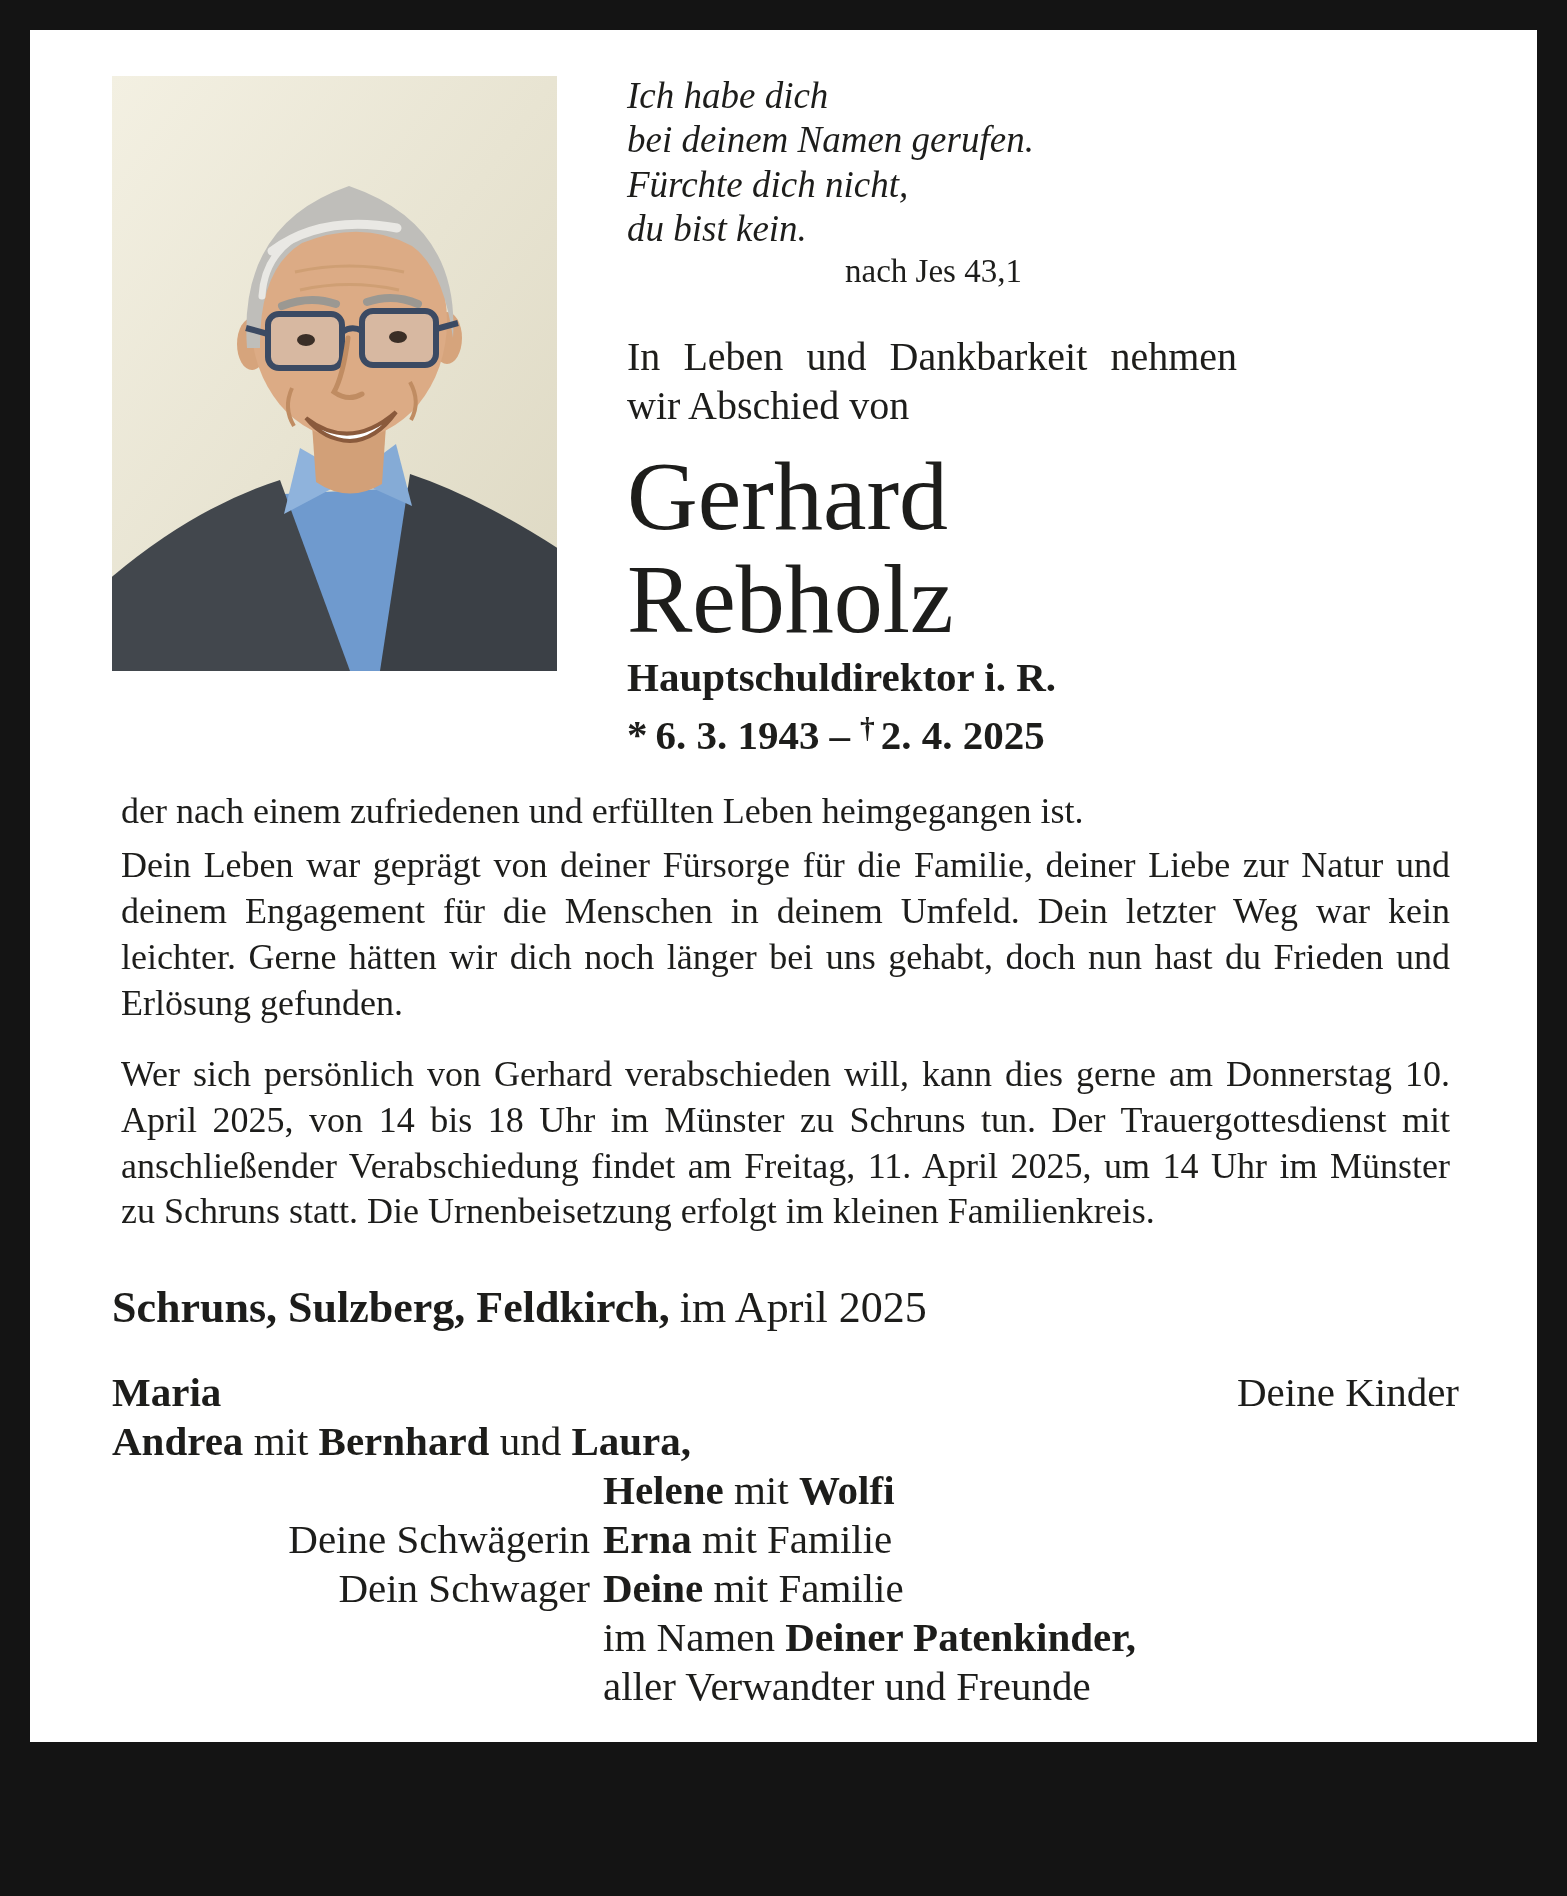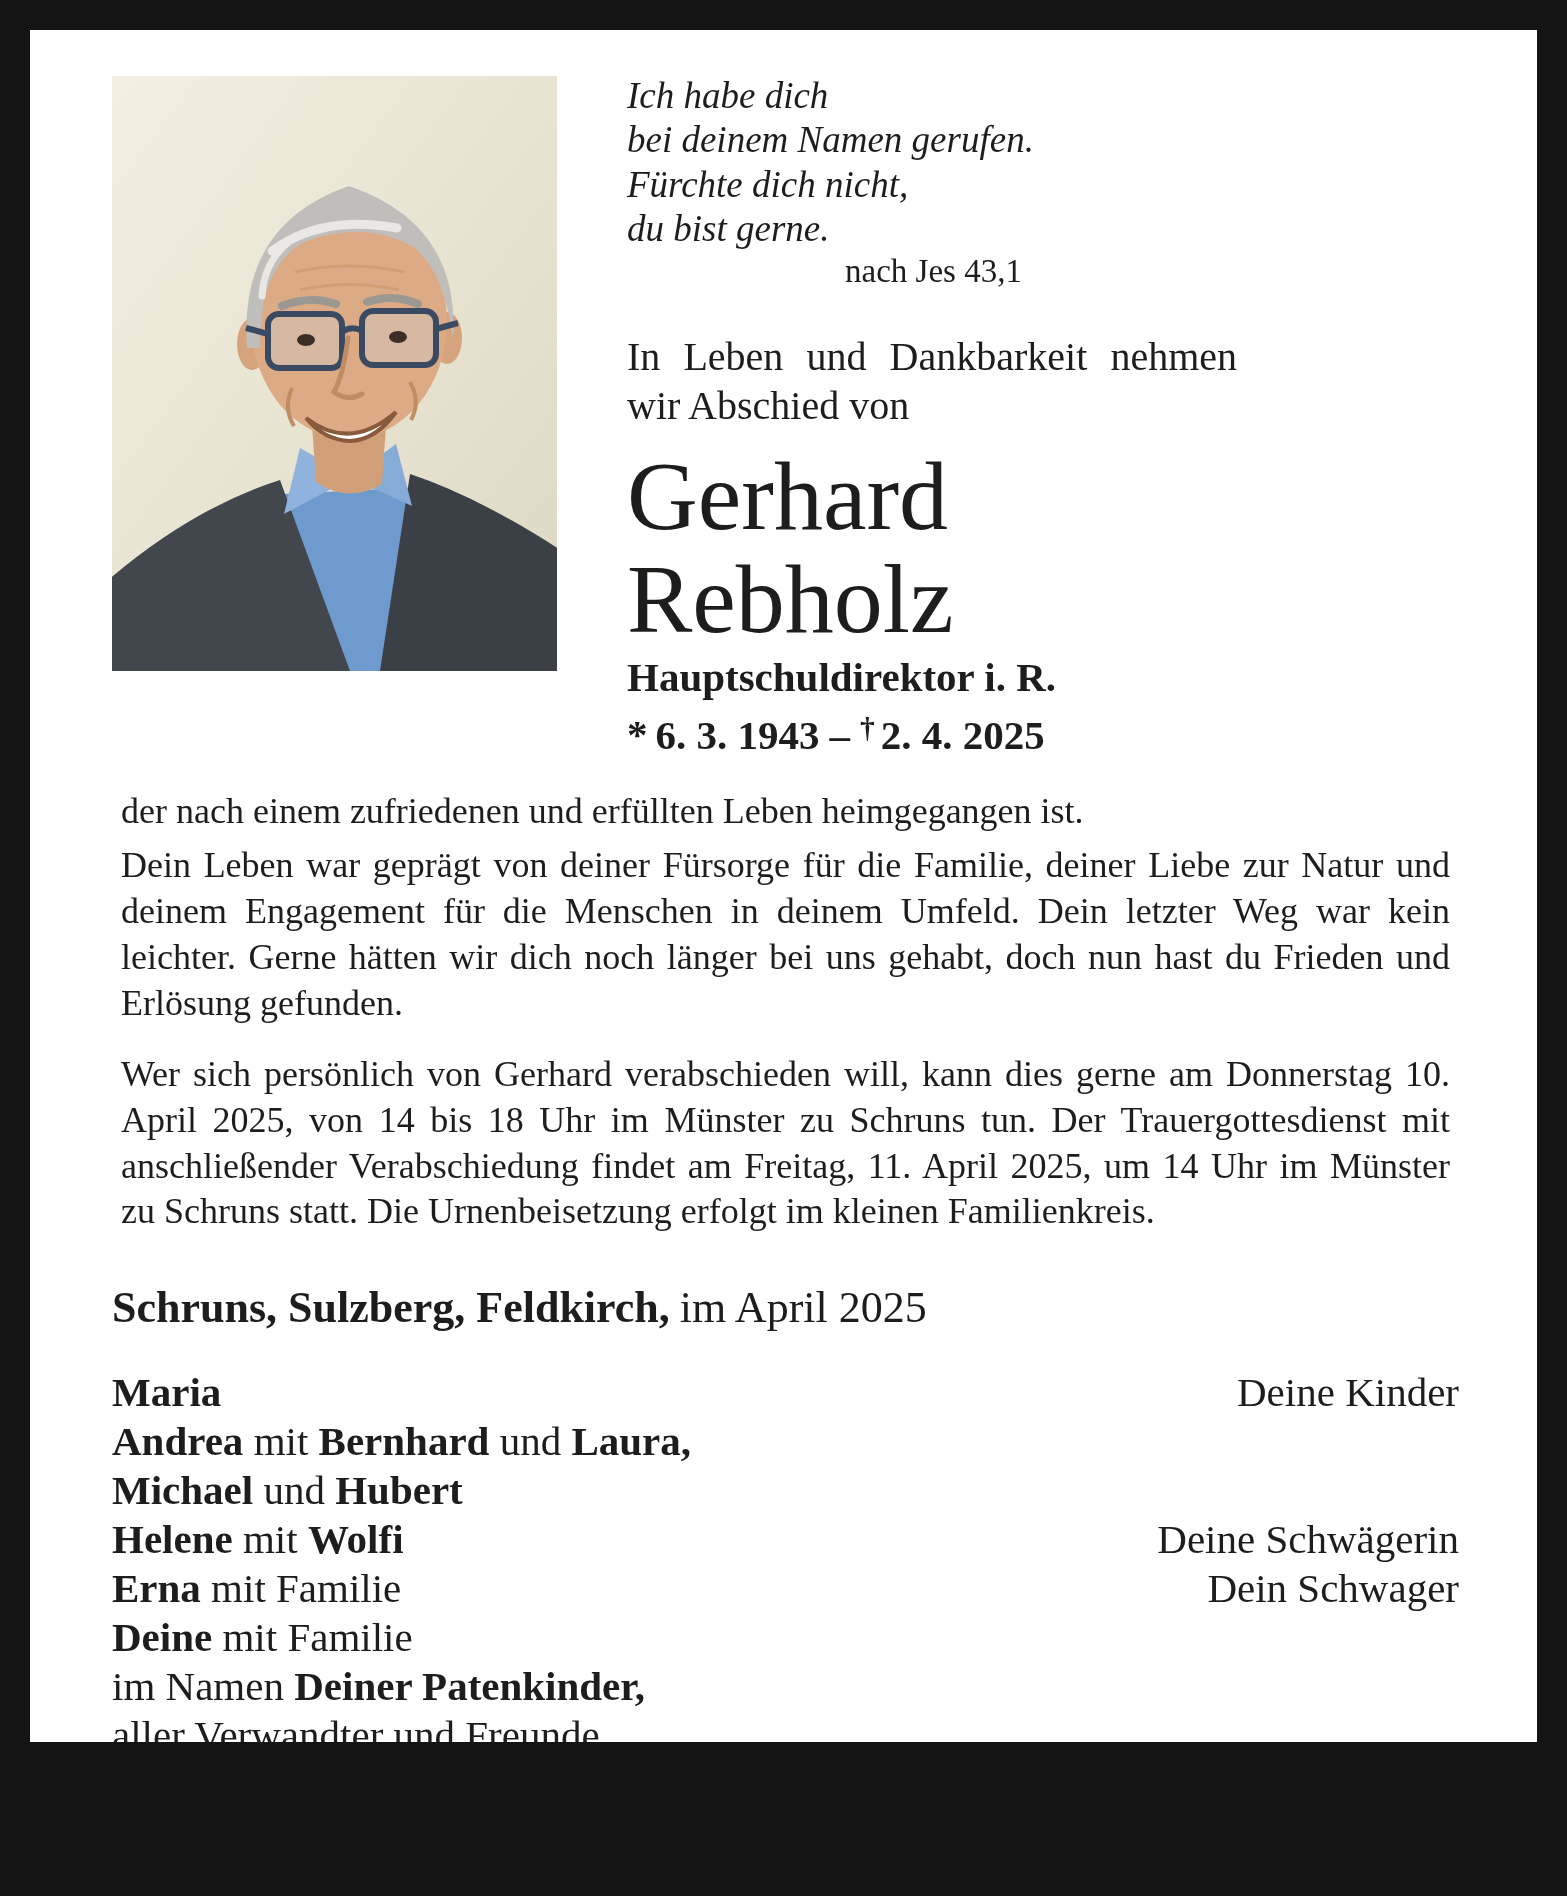--- a/index.html
+++ b/index.html
@@ -186,21 +186,21 @@
 
           <path d="M194 342 Q 238 376 284 336 Q 264 364 238 365 Q 212 364 194 342 Z" fill="#ffffff" stroke="#8a5a3c" stroke-width="4"></path>
         </svg>
       </div>
 
       <div class="right-col">
         <div class="quote">
           <div>Ich habe dich</div>
           <div>bei deinem Namen gerufen.</div>
           <div>Fürchte dich nicht,</div>
-          <div>du bist gerne.</div>
+          <div>du bist kein.</div>
           <div class="quote-source">nach Jes 43,1</div>
         </div>
 
         <div class="intro">In Leben und Dankbarkeit nehmen wir Abschied von</div>
 
         <h1 class="name">
           <span>Gerhard</span>
           <span>Rebholz</span>
         </h1>
 
@@ -222,21 +222,20 @@
       <span class="b">Schruns, Sulzberg, Feldkirch,</span><span class="normal">im April 2025</span>
     </div>
 
     <div class="family">
       <div class="fam-content"><span class="b">Maria</span></div>
 
       <div class="fam-label">Deine Kinder</div>
       <div class="fam-content"><span class="b">Andrea</span><span> mit </span><span class="b">Bernhard</span><span> und </span><span class="b">Laura,</span></div>
 
       <div class="fam-label"></div>
-      <div class="fam-content"><span class="b">Michael</span><span> und </span><span class="b">Hubert</span></div>
 
       <div class="fam-label"></div>
       <div class="fam-content"><span class="b">Helene</span><span> mit </span><span class="b">Wolfi</span></div>
 
       <div class="fam-label">Deine Schwägerin</div>
       <div class="fam-content"><span class="b">Erna</span><span> mit Familie</span></div>
 
       <div class="fam-label">Dein Schwager</div>
       <div class="fam-content"><span class="b">Deine</span><span> mit Familie</span></div>
 

